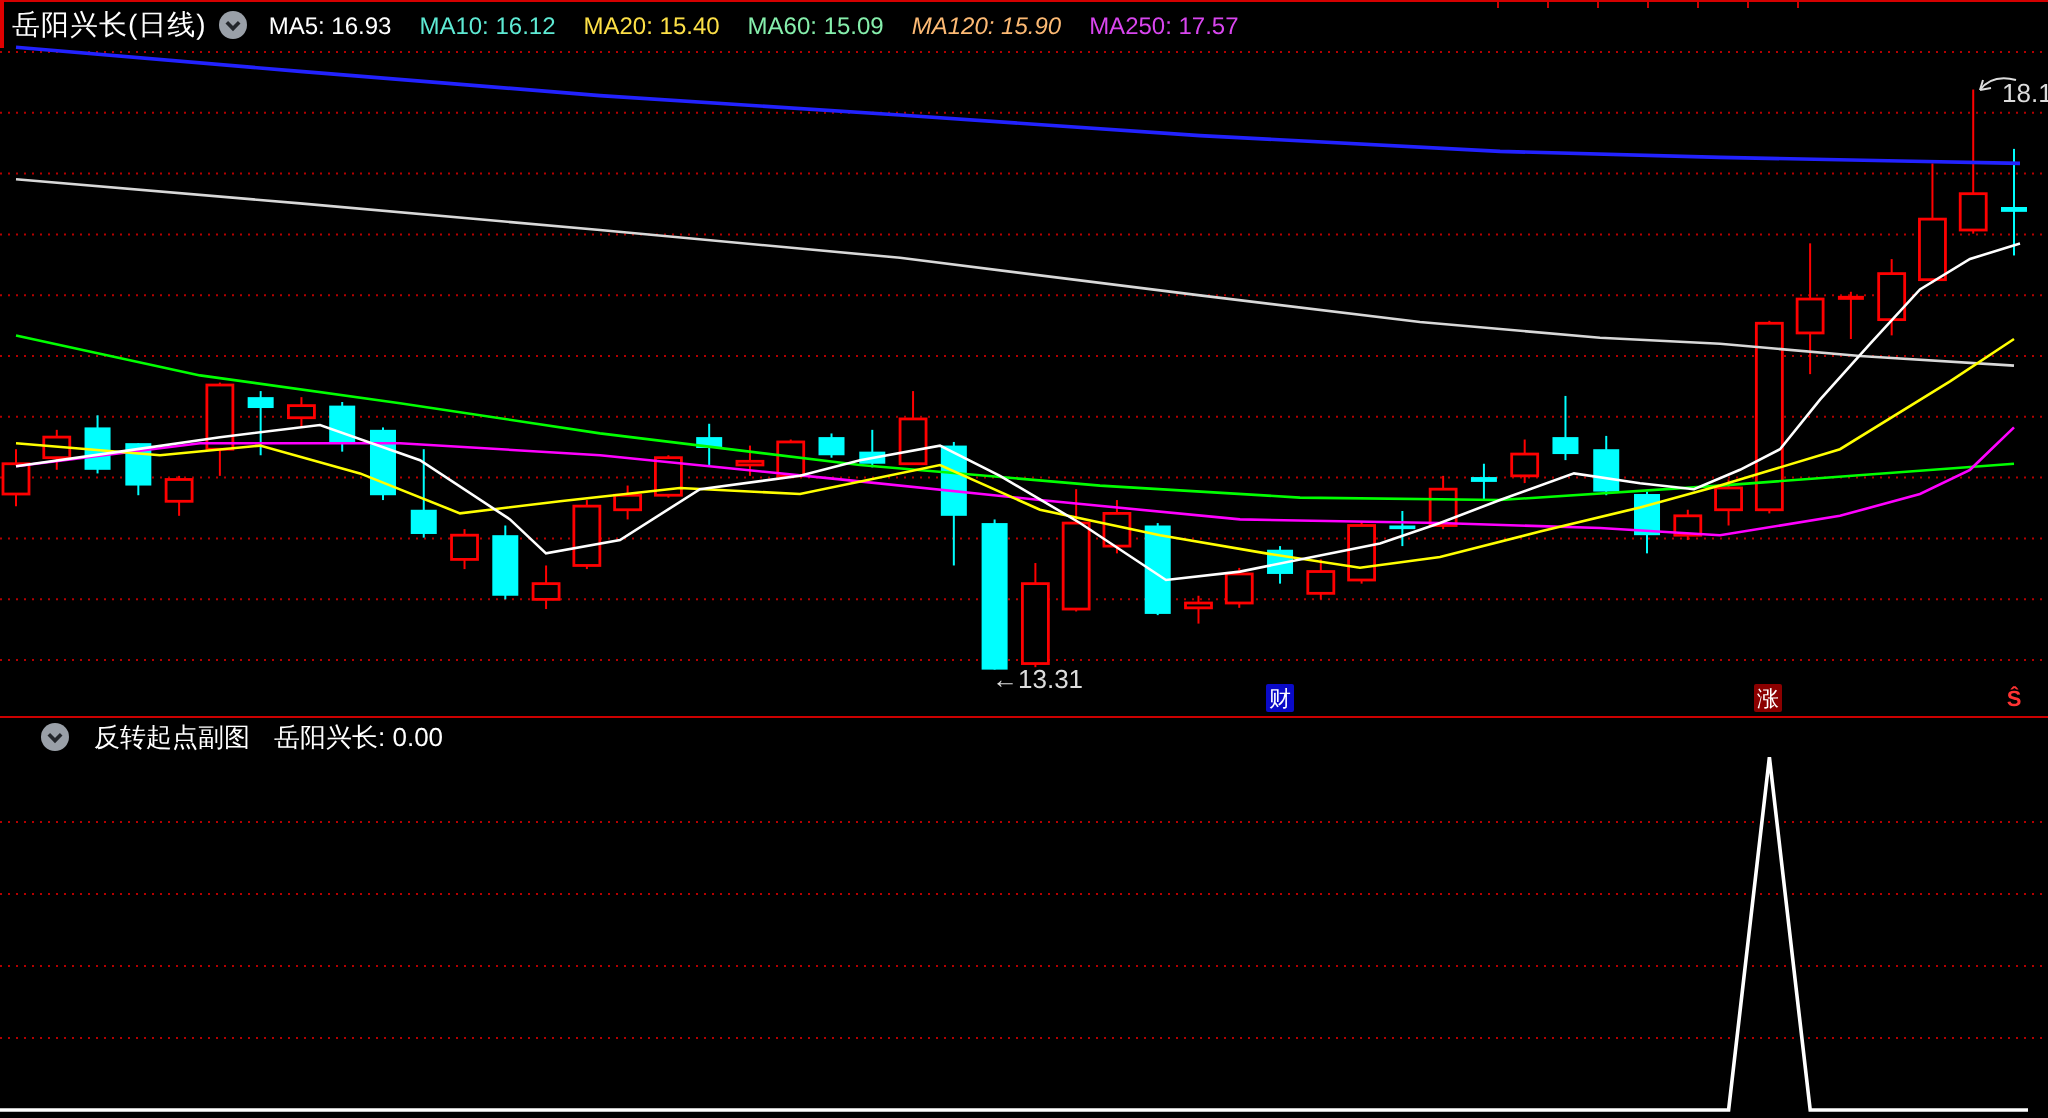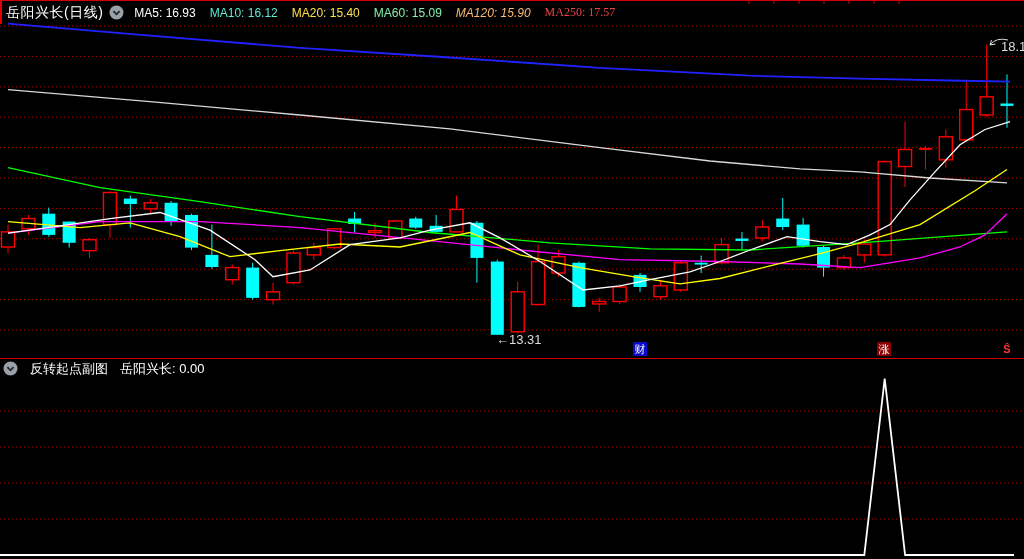--- a/index.html
+++ b/index.html
@@ -6,21 +6,21 @@
   #app{position:relative;width:1024px;height:559px;background:#000;overflow:hidden;
        font-family:"Liberation Sans","DejaVu Sans",sans-serif;}
   .topframe{position:absolute;left:0;top:0;width:1024px;height:1px;background:#d40000;}
   .leftedge{position:absolute;left:0;top:0;width:2px;height:24px;background:#e00000;}
   .titlebar{position:absolute;left:0;top:1px;width:876px;height:23px;display:flex;
             align-items:center;padding-left:6px;box-sizing:border-box;}
   .titlebar .title{color:#fff;font-size:14px;letter-spacing:.5px;margin-right:6px;white-space:nowrap;}
   .chev{display:inline-flex;margin-right:10px;cursor:pointer;}
   .ma-item{font-size:12px;margin-right:14px;white-space:nowrap;}
   .subheader{position:absolute;left:0;top:360px;width:1024px;height:17px;display:flex;
-             align-items:center;padding-left:3px;box-sizing:border-box;}
+             align-items:center;padding-left:20px;box-sizing:border-box;}
   .subheader span{color:#fff;font-size:13px;margin-right:12px;white-space:nowrap;}
   .divider{position:absolute;left:0;top:358px;width:1024px;height:1px;background:#cc0000;}
   #chart-svg{position:absolute;left:0;top:0;}
   .grid{stroke:#b40000;stroke-width:1;stroke-dasharray:1 3;}
 </style>
 </head>
 <body>
 
 <div id="app">
   <div class="topframe"></div>
@@ -32,21 +32,21 @@
       <svg width="15" height="15" viewBox="0 0 15 15">
         <circle cx="7.5" cy="7.5" r="7" fill="#9aa0a8"></circle>
         <path d="M4.4 6.1 L7.5 9.3 L10.6 6.1" stroke="#23262b" stroke-width="1.8" fill="none"></path>
       </svg>
     </span>
     <span class="ma-item" style="color: rgb(255, 255, 255);">MA5: 16.93</span>
     <span class="ma-item" style="color: #5eead4;">MA10: 16.12</span>
     <span class="ma-item" style="color: #fde047;">MA20: 15.40</span>
     <span class="ma-item" style="color: #86efac;">MA60: 15.09</span>
     <span class="ma-item" style="color: #fdba74; font-style: italic;">MA120: 15.90</span>
-    <span class="ma-item" style="color: #ef4444; font-family: Liberation Serif, serif;">MA250: 17.57</span>
+    <span class="ma-item" style="color: #d946ef;">MA250: 17.57</span>
   </div>
 
   <svg id="chart-svg" width="1024" height="559">
       <g>
         <line x1="749" y1="1" x2="749" y2="4" stroke="#d40000"></line>
         <line x1="774" y1="1" x2="774" y2="4" stroke="#d40000"></line>
         <line x1="799" y1="1" x2="799" y2="4" stroke="#d40000"></line>
         <line x1="824" y1="1" x2="824" y2="4" stroke="#d40000"></line>
         <line x1="849" y1="1" x2="849" y2="4" stroke="#d40000"></line>
         <line x1="874" y1="1" x2="874" y2="4" stroke="#d40000"></line>

